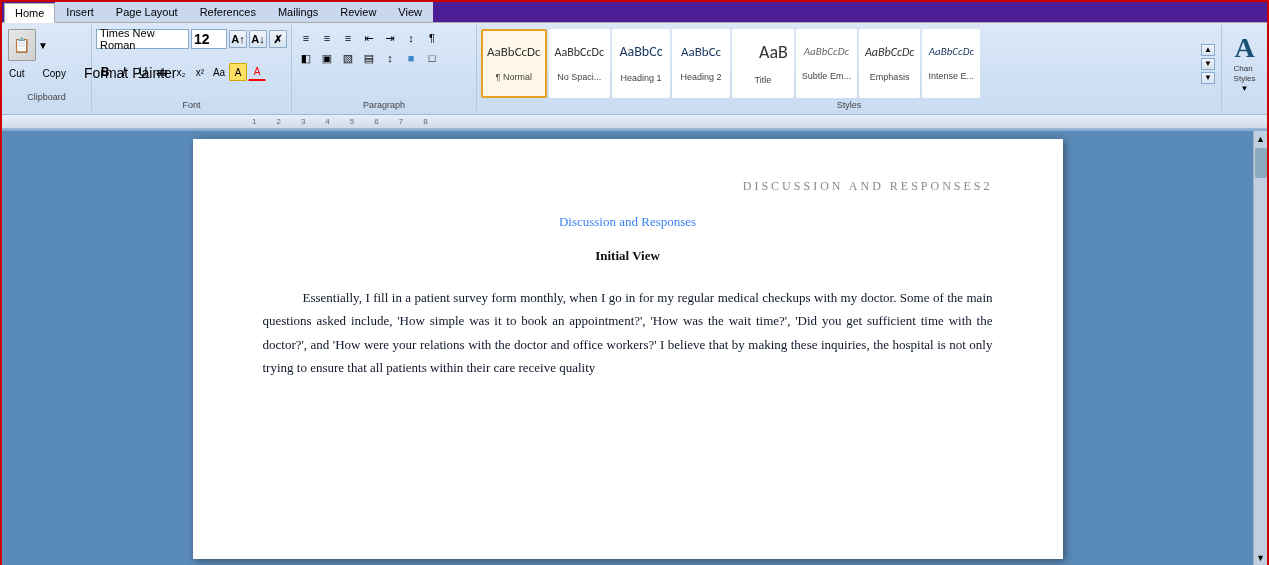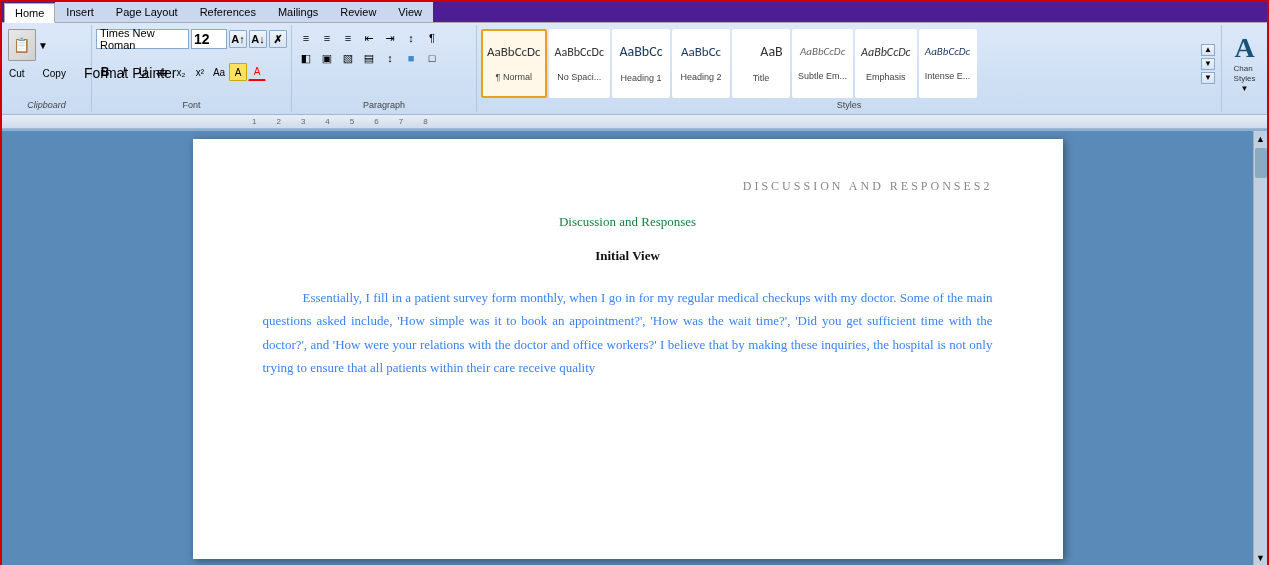--- a/index.html
+++ b/index.html
@@ -61,21 +61,21 @@
     
     .clipboard-section {
       width: 90px;
       display: flex;
       flex-direction: column;
       border-right: 1px solid #b0c8e0;
       padding: 2px 2px 14px 2px;
       position: relative;
       align-items: flex-start;
     }
-    .clipboard-section .ribbon-section-label { bottom: 2px; left:0; right:0;font-style:italic; }
+    .clipboard-section .ribbon-section-label { bottom: 10px; left:0; right:0; }
 
     .clipboard-btns {
       display: flex;
       flex-direction: column;
       width: 100%;
     }
     .clip-paste {
       display: flex;
       align-items: center;
       gap: 2px;
@@ -207,21 +207,21 @@
       min-width: 58px;
       background: white;
     }
     .style-item.active { border-color: #e8a020; background: #fff8e8; }
     .style-name { font-size: 9px; color: #444; margin-top: 14px; }
     .style-preview { font-family: Calibri, sans-serif; font-size: 13px; color: #333; line-height: 1; }
     .style-preview.normal { font-size: 13px; }
     .style-preview.no-spacing { font-size: 12px; }
     .style-preview.h1 { font-size: 14px; color: #17375e; }
     .style-preview.h2 { font-size: 13px; color: #17375e; }
-    .style-preview.title { font-size: 14px; margin-left: 21px; }
+    .style-preview.title { font-size: 18px; margin-left: 21px; }
     .style-preview.subtitle { font-size: 11px; color: #666; font-style: italic; }
     .style-preview.subtle-em { font-size: 11px; color: #666; font-style: italic; }
     .style-preview.emphasis { font-size: 12px; font-style: italic; }
     .style-preview.intense-em { font-size: 11px; font-style: italic; color: #17375e; }
     .styles-scroll { width: 16px; display: flex; flex-direction: column; gap: 2px; justify-content: center; }
     .scroll-arrow { width: 14px; height: 12px; background: linear-gradient(to bottom, #f0f4fa, #d8e4f0); border: 1px solid #88aacc; cursor: pointer; display: flex; align-items: center; justify-content: center; font-size: 8px; }
 
     
     .change-styles-section {
       width: 45px;
@@ -246,35 +246,35 @@
       font-family: 'Times New Roman', Times, serif;
       font-size: 12px;
       color: #888;
       letter-spacing: 3px;
       margin-bottom: 20px;
     }
     .page-title {
       text-align: center;
       font-family: 'Times New Roman', Times, serif;
       font-size: 13px;
-      color: #15803d;
+      color: #3b82f6;
       margin-bottom: 18px;
     }
     .page-subtitle {
       text-align: center;
       font-family: 'Times New Roman', Times, serif;
       font-size: 13px;
       font-weight: bold;
       color: #111;
       margin-bottom: 22px;
     }
     .page-body {
       font-family: 'Times New Roman', Times, serif;
       font-size: 13px;
-      color: #3b82f6;
+      color: #0f172a;
       text-align: justify;
       line-height: 1.8;
     }
     .page-body p { text-indent: 40px; margin-bottom: 0; }
 
     
     .ruler {
       background: linear-gradient(to bottom, #e8eef8, #d0dcea);
       height: 14px;
       border-bottom: 1px solid #a0b8d0;

